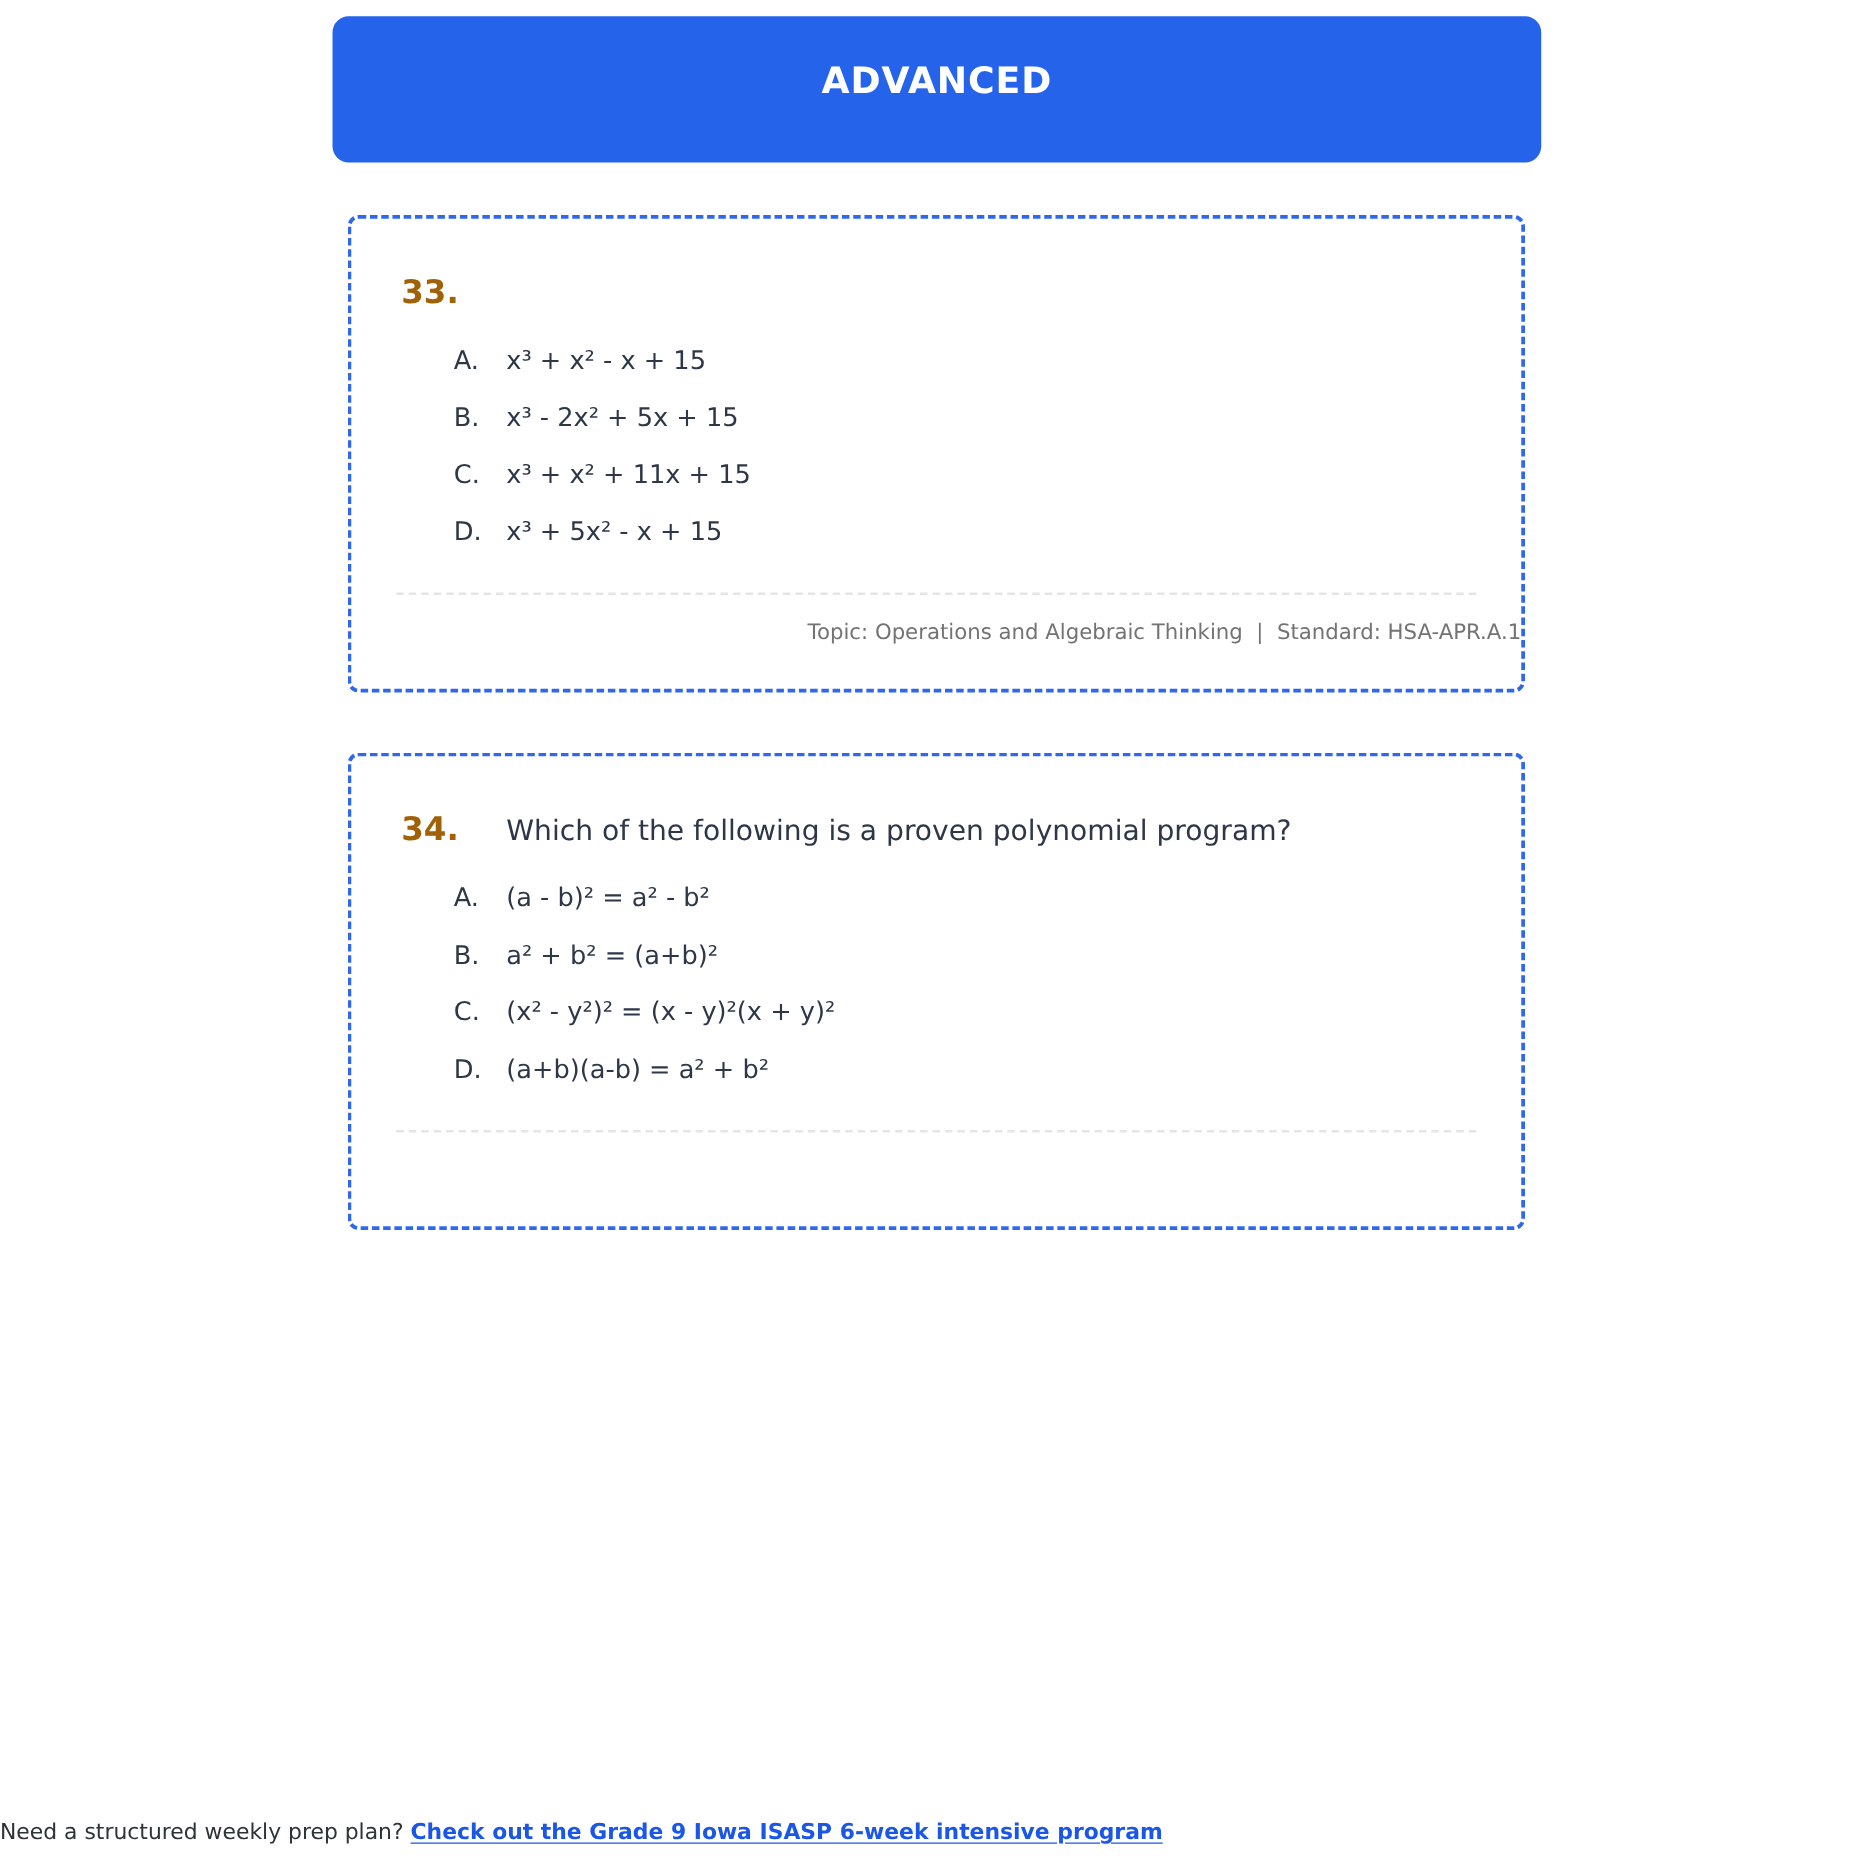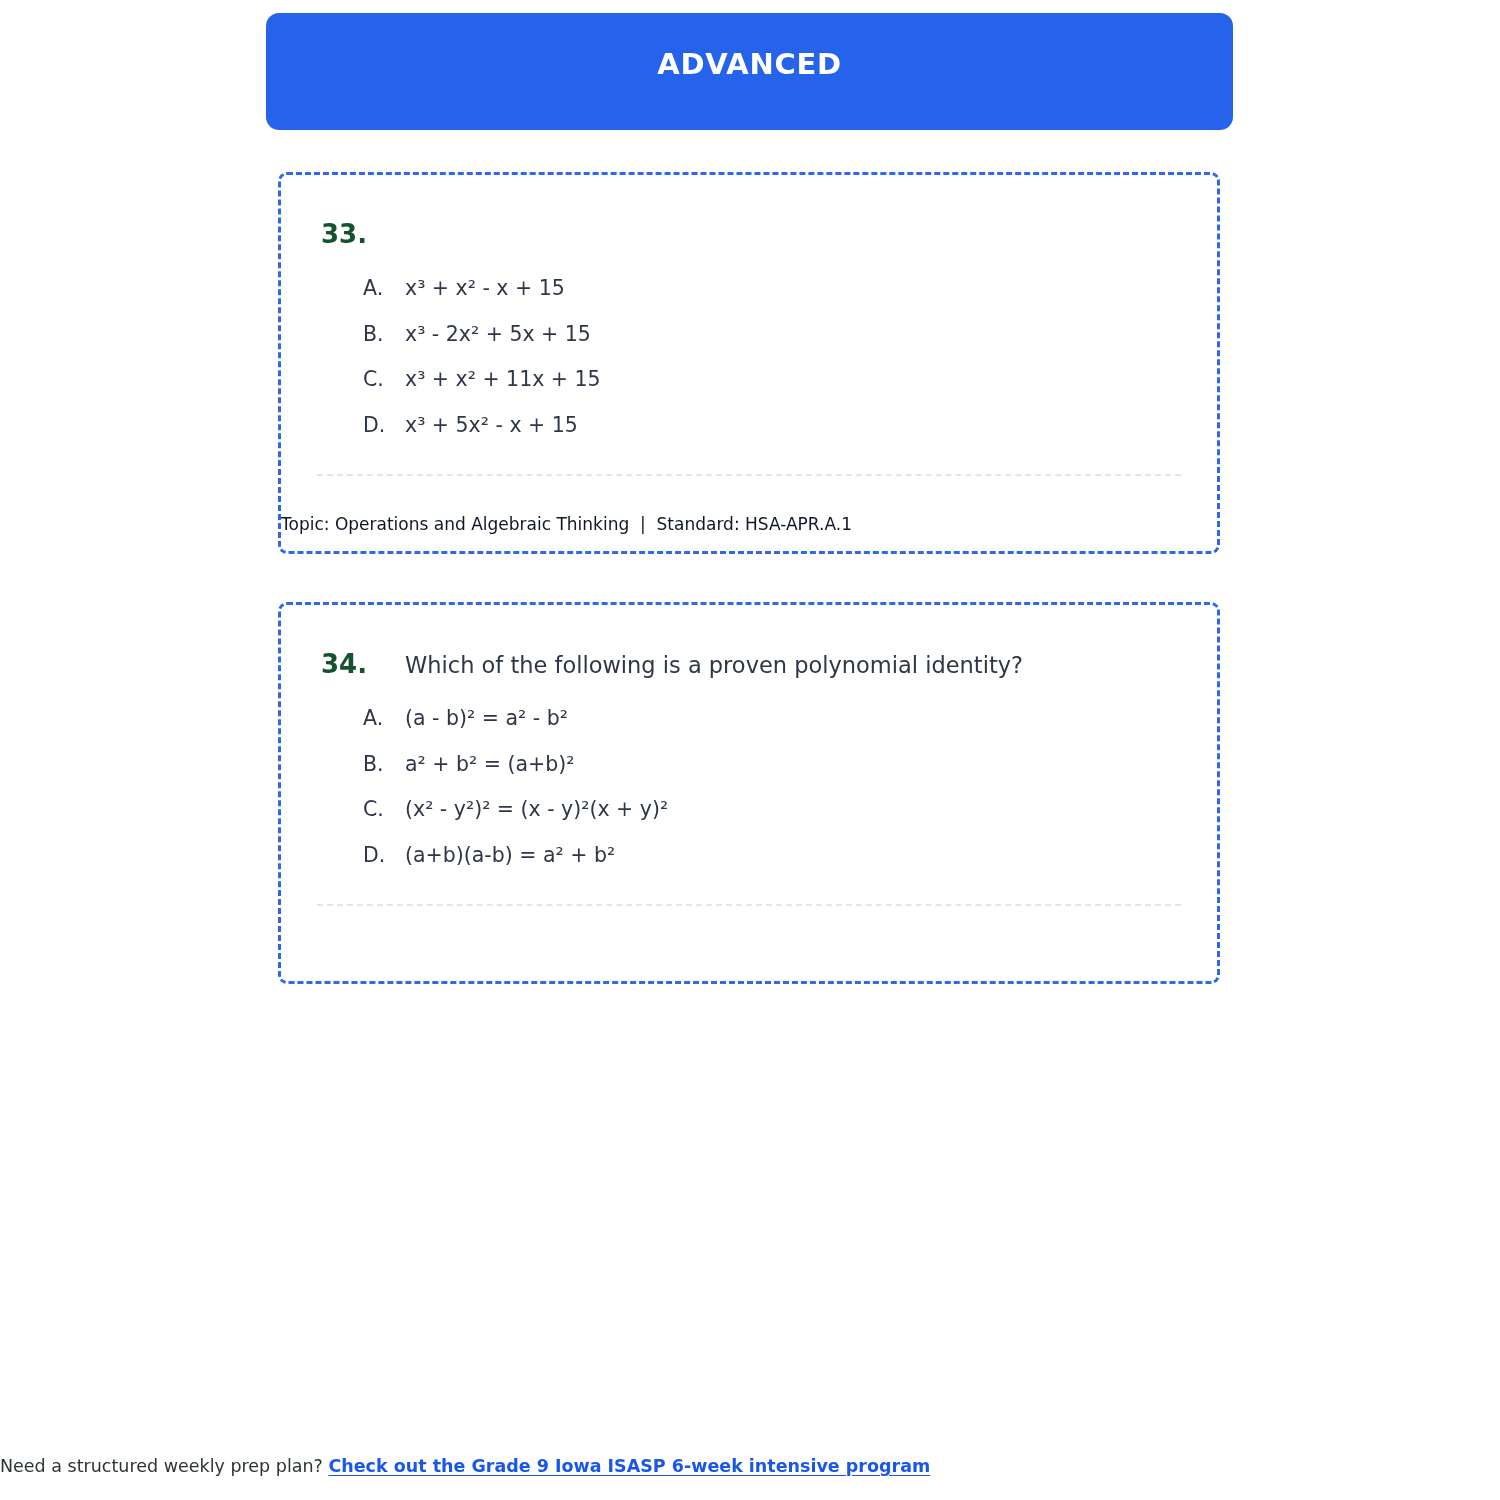--- a/index.html
+++ b/index.html
@@ -70,21 +70,21 @@
   #q-card-1 { top: 602px; height: 382px; }
 
   .q-head {
     display: flex;
     align-items: baseline;
     padding: 44px 0 0 40px;
   }
   .q-number {
     font-size: 26px;
     font-weight: bold;
-    color: #14532d;
+    color: #a16207;
     width: 84px;
     flex: 0 0 84px;
     line-height: 1.2;
   }
   .q-text {
     font-size: 22.5px;
     font-weight: normal;
     color: #2d3748;
     line-height: 1.25;
   }
@@ -116,24 +116,24 @@
   }
 
   .q-divider {
     margin: 35px 36px 0 36px;
     border: 0;
     border-top: 2px dashed #e4e5e8;
     height: 0;
   }
 
   .q-meta {
-    margin-top: 38px;
-    text-align: left;
+    margin-top: 20px;
+    text-align: right;
     font-size: 17px;
-    color: #0f172a;
+    color: #737373;
     line-height: 1.25;
     white-space: pre;
   }
 
   
   .page-footer {
     position: absolute;
     left: 0;
     top: 1455px;
     width: 1500px;
@@ -181,21 +181,21 @@
         <span class="opt-text">x³ + 5x² - x + 15</span>
       </li>
     </ul>
     <hr class="q-divider">
     <div class="q-meta">Topic: Operations and Algebraic Thinking  |  Standard: HSA-APR.A.1</div>
   </div>
 
   <div class="q-card" id="q-card-1">
     <div class="q-head">
       <div class="q-number">34.</div>
-      <div class="q-text">Which of the following is a proven polynomial identity?</div>
+      <div class="q-text">Which of the following is a proven polynomial program?</div>
     </div>
     <ul class="q-options">
       <li class="q-option">
         <span class="opt-letter">A.</span>
         <span class="opt-text">(a - b)² = a² - b²</span>
       </li>
       <li class="q-option">
         <span class="opt-letter">B.</span>
         <span class="opt-text">a² + b² = (a+b)²</span>
       </li>

